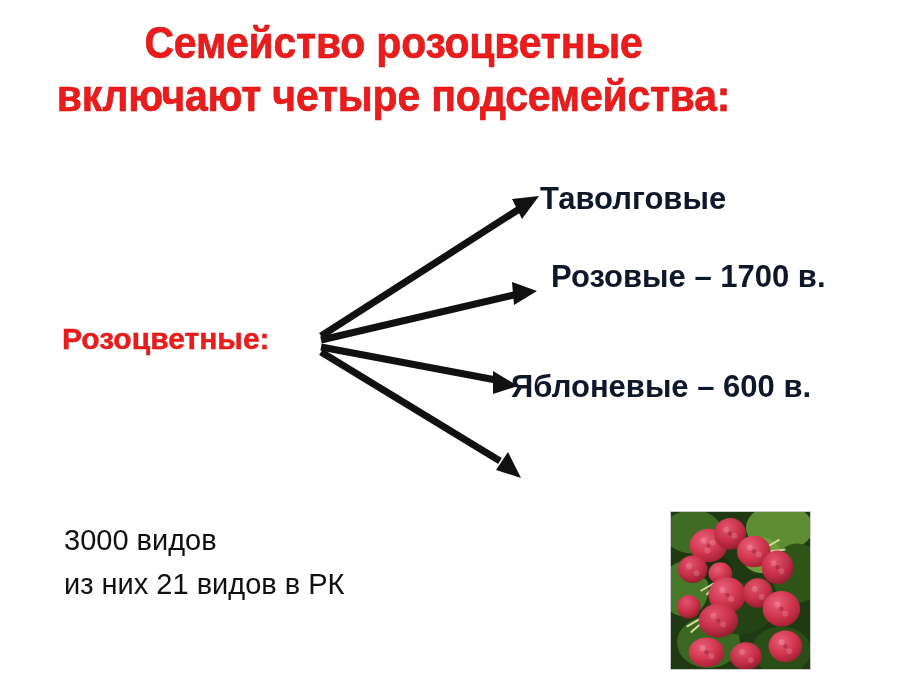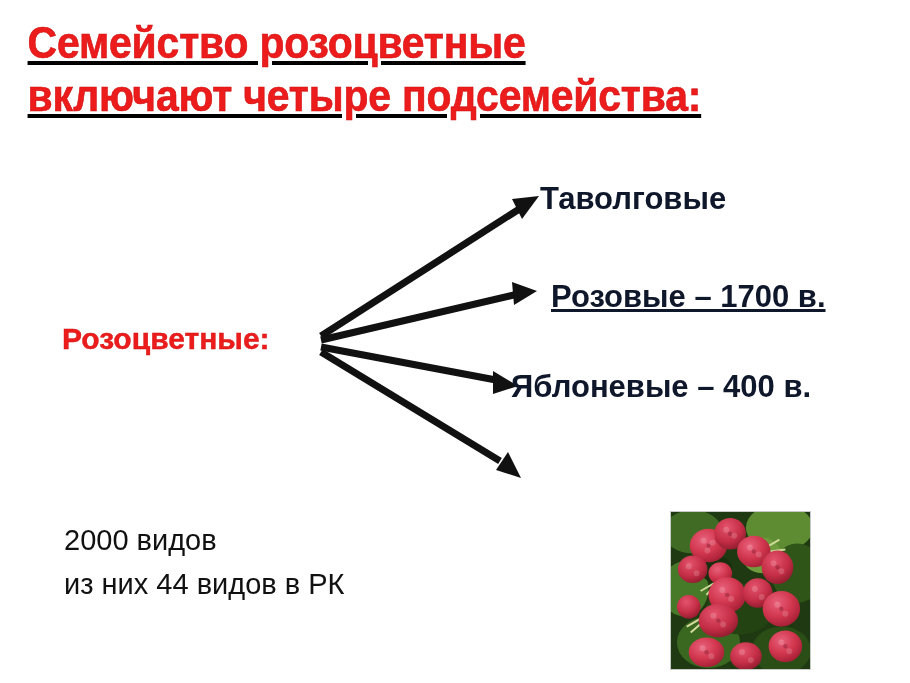--- a/index.html
+++ b/index.html
@@ -15,21 +15,21 @@
     overflow: hidden;
     font-family: "Liberation Sans", sans-serif;
   }
 
   
   .title-block {
     position: absolute;
     left: 0;
     top: 16px;
     width: 787px;
-    text-decoration: underline;
+    text-align: center;
   }
   .title-line {
     display: block;
     color: #ec1c1c;
     font-family: "Liberation Sans", sans-serif;
     font-weight: bold;
     font-size: 44px;
     line-height: 53px;
     letter-spacing: -0.2px;
     transform: scaleX(0.93);
@@ -56,21 +56,21 @@
   .branch-label {
     position: absolute;
     color: #0f172a;
     font-family: "Liberation Sans", sans-serif;
     font-weight: bold;
     font-size: 31px;
     line-height: 34px;
     white-space: nowrap;
   }
   .branch-0 { left: 540px; top: 182px; }
-  .branch-1 { left: 551px; top: 280px; text-decoration: underline; }
+  .branch-1 { left: 551px; top: 260px; }
   .branch-2 { left: 511px; top: 370px; }
   .branch-3 { left: 539px; top: 465px; }
 
   
   .arrows {
     position: absolute;
     left: 0;
     top: 0;
     width: 910px;
     height: 683px;
@@ -138,25 +138,25 @@
     <g>
       <line x1="321" y1="352" x2="500" y2="461" stroke="#111111" stroke-width="7" stroke-linecap="butt"></line>
       <polygon points="521,478 496,470 508,452" fill="#111111"></polygon>
     </g>
   </svg>
 
   <div class="root-label">Розоцветные:</div>
 
   <div class="branch-label branch-0">Таволговые</div>
   <div class="branch-label branch-1">Розовые – 1700 в.</div>
-  <div class="branch-label branch-2">Яблоневые – 400 в.</div>
+  <div class="branch-label branch-2">Яблоневые – 600 в.</div>
 
   <div class="footnotes">
-    <span class="footnote-line">2000 видов</span>
-    <span class="footnote-line">из них 44 видов в РК</span>
+    <span class="footnote-line">3000 видов</span>
+    <span class="footnote-line">из них 21 видов в РК</span>
   </div>
 
   <div class="photo">
     <svg viewBox="0 0 141 159" xmlns="http://www.w3.org/2000/svg" preserveAspectRatio="none">
       <defs>
         <radialGradient id="berry" cx="38%" cy="32%" r="72%">
           <stop offset="0%" stop-color="#e8607a"></stop>
           <stop offset="55%" stop-color="#d2374f"></stop>
           <stop offset="100%" stop-color="#a51f35"></stop>
         </radialGradient>

